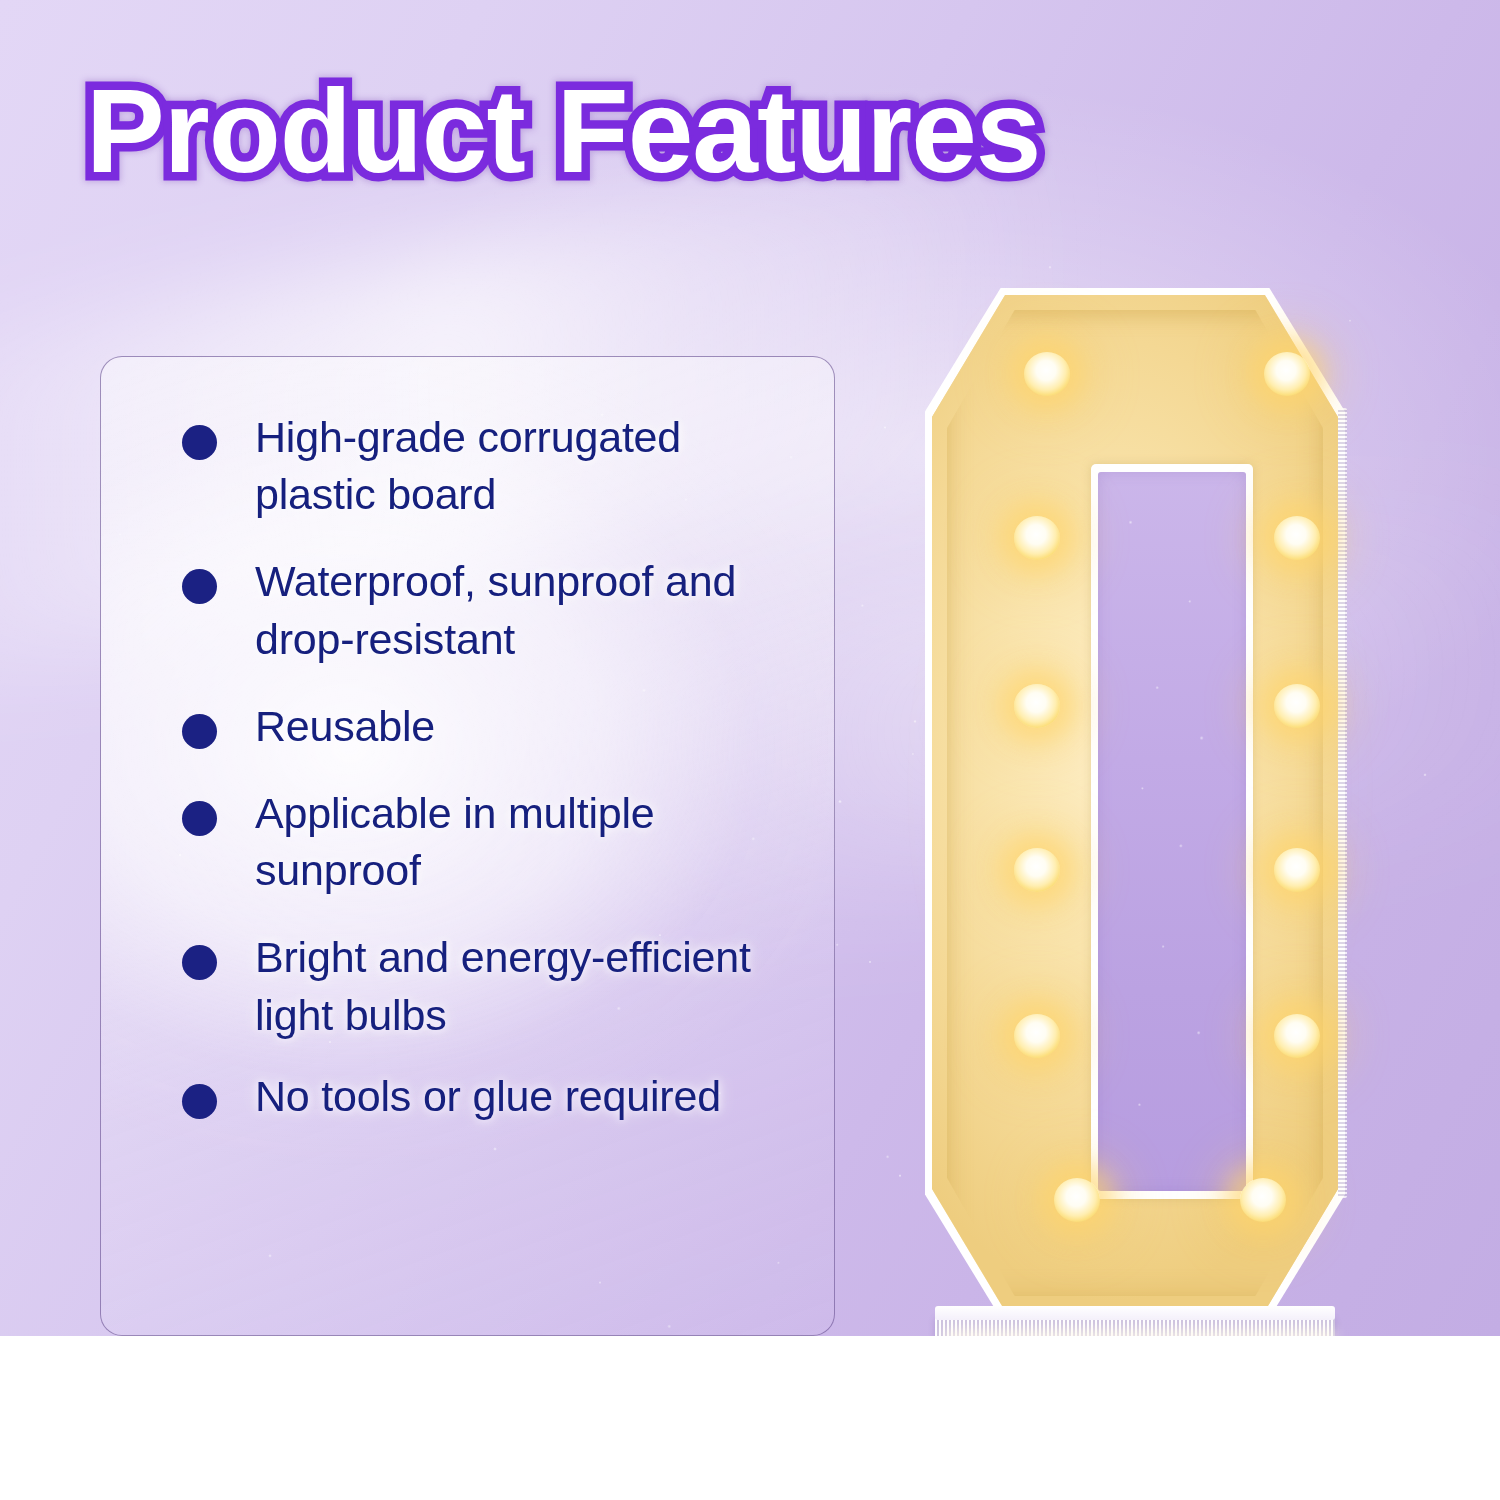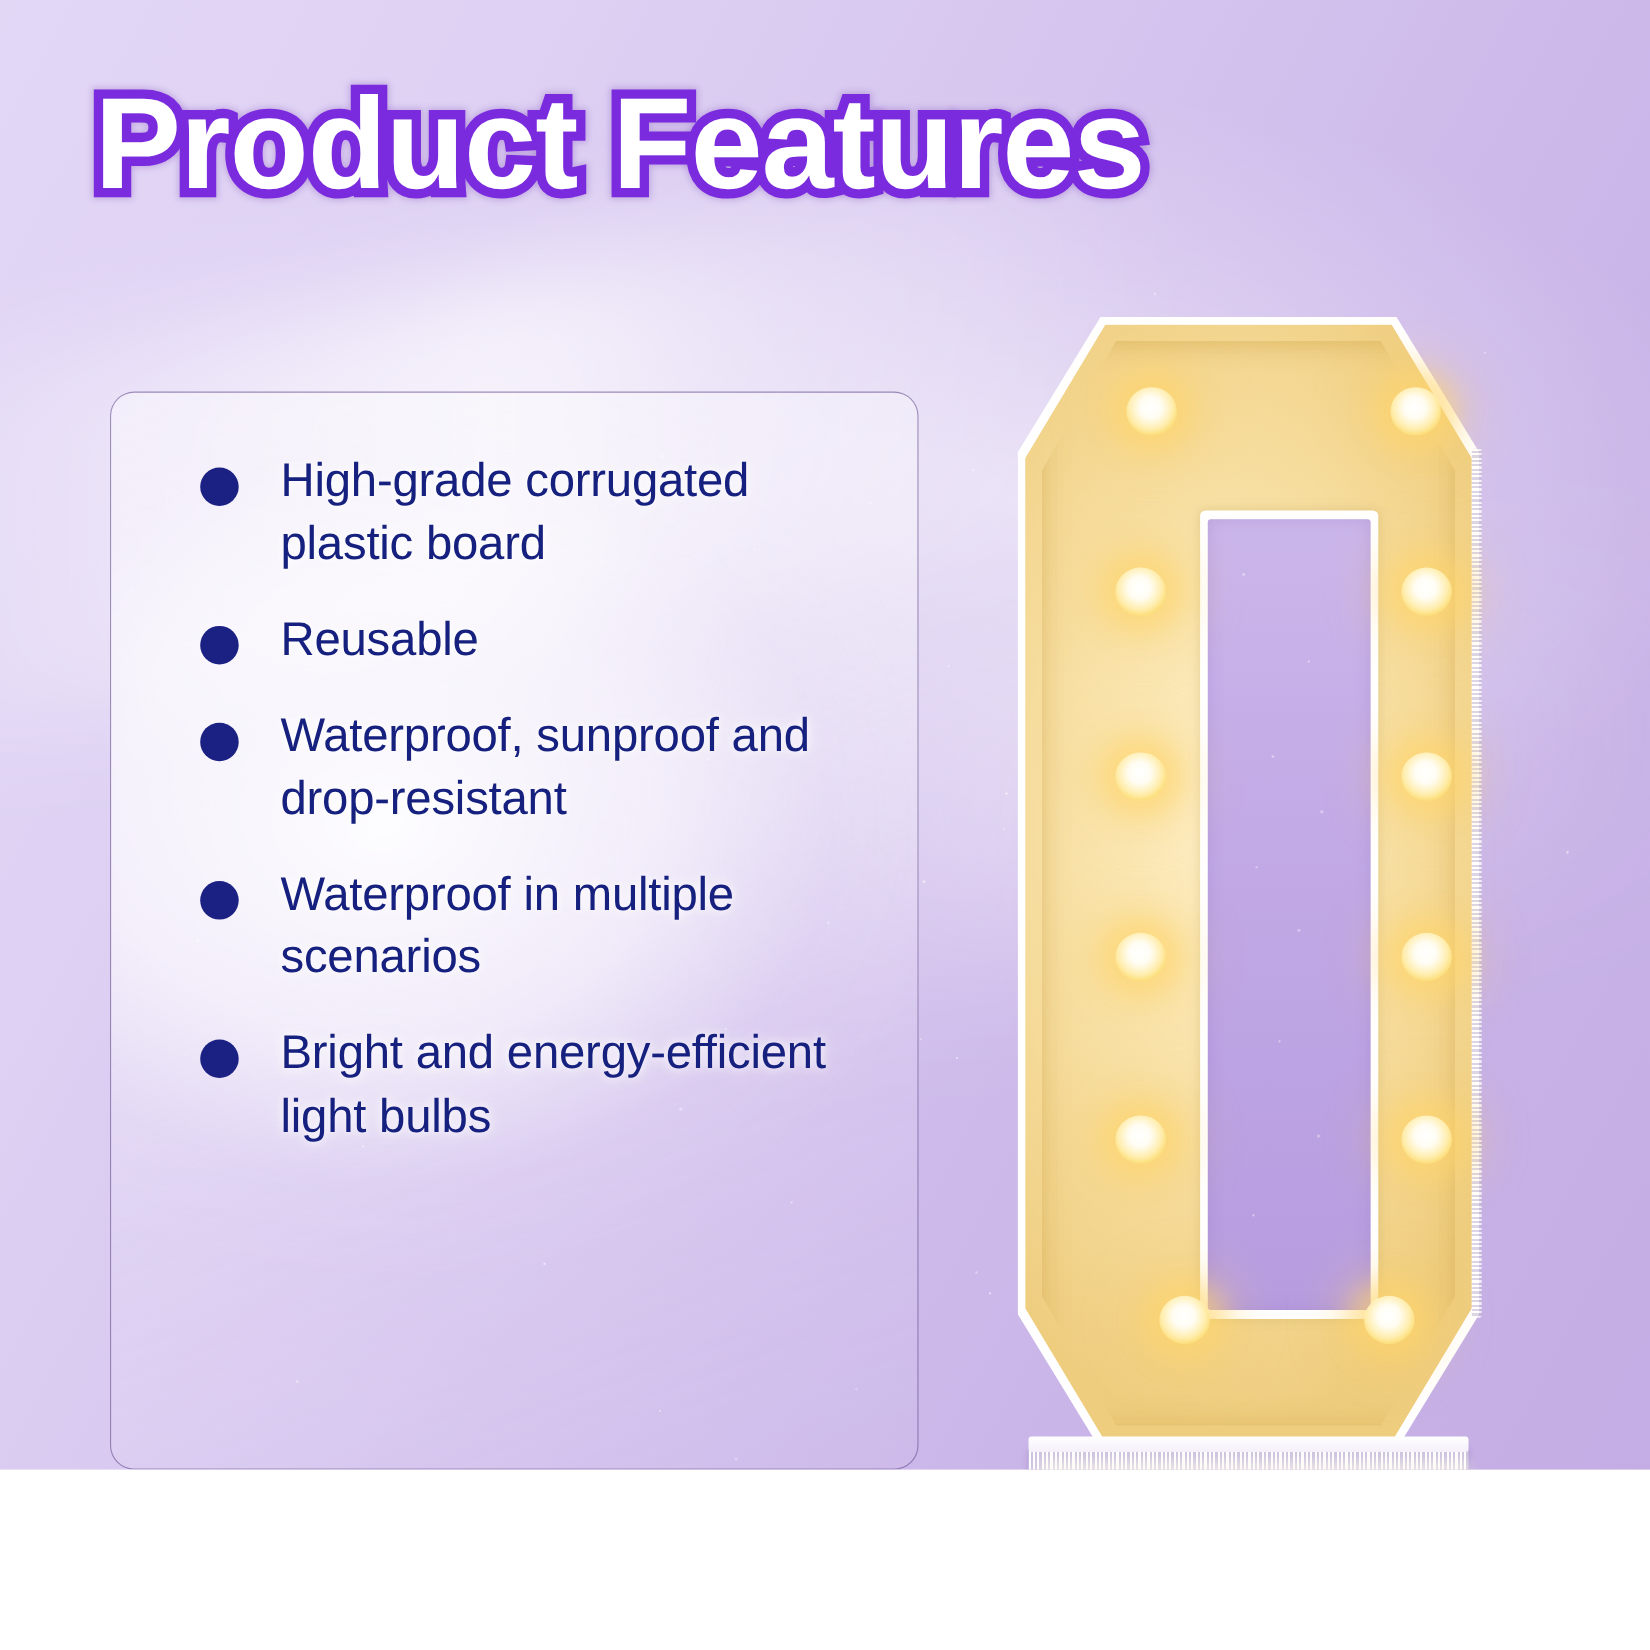--- a/index.html
+++ b/index.html
@@ -224,33 +224,37 @@
   <div id="title">Product Features</div>
 
   <div id="feature-card">
     <ul id="feature-list">
       <li class="feature-item">
         <span class="bullet-dot"></span>
         <span class="feature-text">High-grade corrugated plastic board</span>
       </li>
       <li class="feature-item">
         <span class="bullet-dot"></span>
+        <span class="feature-text">Waterproof, sunproof and drop-resistant</span>
+      </li>
+      <li class="feature-item">
+        <span class="bullet-dot"></span>
         <span class="feature-text">Reusable</span>
       </li>
       <li class="feature-item">
         <span class="bullet-dot"></span>
-        <span class="feature-text">Waterproof, sunproof and drop-resistant</span>
-      </li>
-      <li class="feature-item">
-        <span class="bullet-dot"></span>
-        <span class="feature-text">Waterproof in multiple scenarios</span>
+        <span class="feature-text">Applicable in multiple sunproof</span>
       </li>
       <li class="feature-item tight">
         <span class="bullet-dot"></span>
         <span class="feature-text">Bright and energy-efficient light bulbs</span>
+      </li>
+      <li class="feature-item tight">
+        <span class="bullet-dot"></span>
+        <span class="feature-text">No tools or glue required</span>
       </li>
     </ul>
   </div>
 
   <div id="marquee-letter">
     <div class="letter-rim"></div>
     <div class="letter-face"></div>
     <div class="letter-bevel"></div>
     <div class="corrugated-edge"></div>
 

